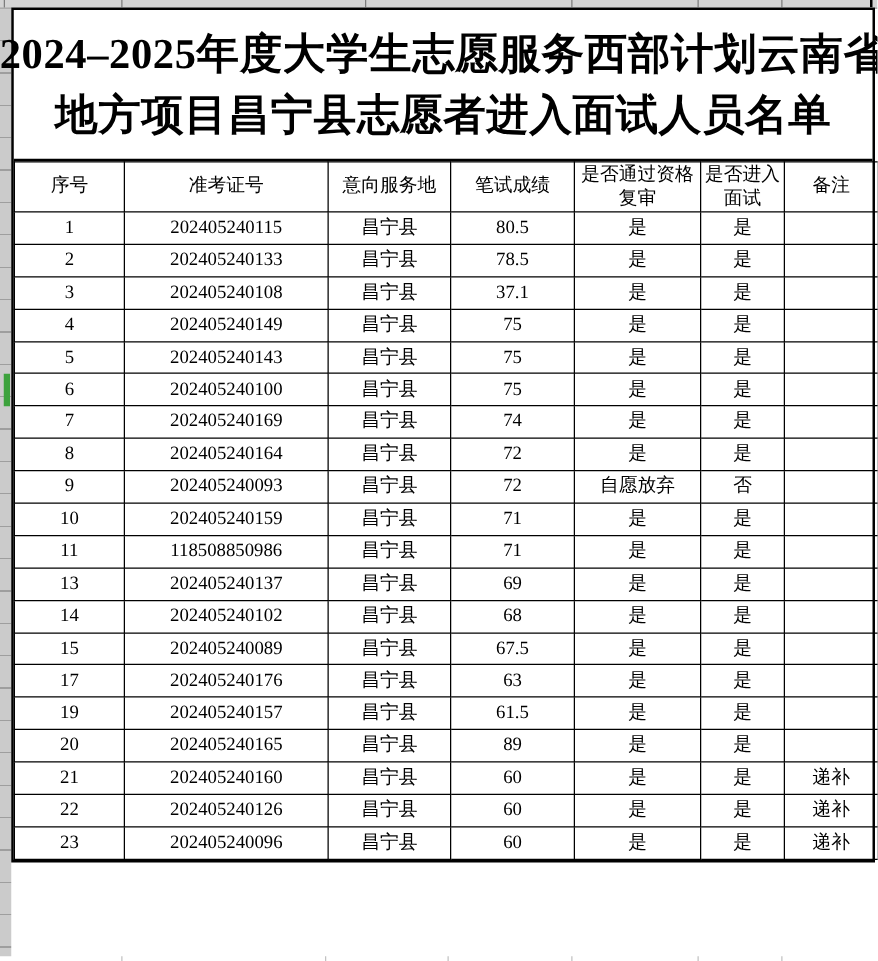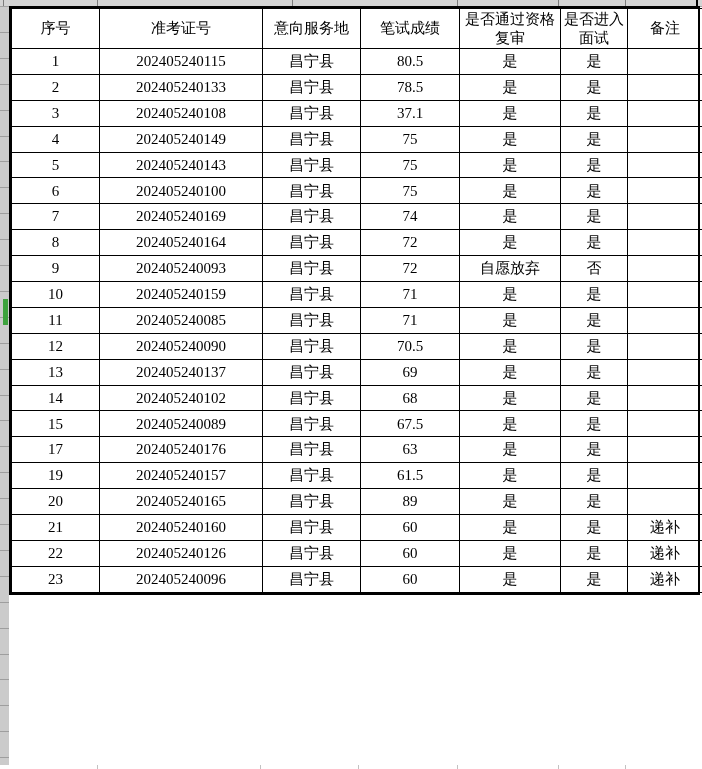--- a/index.html
+++ b/index.html
@@ -76,20 +76,24 @@
   <span class="tick" style="left:457px"></span>
   <span class="tick" style="left:558px"></span>
   <span class="tick" style="left:625px"></span>
   <span class="tick dark" style="left:696px"></span>
 </div>
 
 <div class="left-strip"></div>
 <div class="selected-row-indicator" style="top: 298.5px; background: rgb(61, 162, 61);"></div>
 
 <div class="sheet">
+  <div class="title-block">
+    <div class="title-line">2024–2025年度大学生志愿服务西部计划云南省</div>
+    <div class="title-line">地方项目昌宁县志愿者进入面试人员名单</div>
+  </div>
 
   <table class="roster">
     <colgroup>
       <col style="width:88px">
       <col style="width:163px">
       <col style="width:98px">
       <col style="width:99px">
       <col style="width:101px">
       <col style="width:67px">
       <col style="width:75px">
@@ -191,32 +195,23 @@
           <td>10</td>
           <td>202405240159</td>
           <td>昌宁县</td>
           <td>71</td>
           <td>是</td>
           <td>是</td>
           <td></td>
         </tr>
         <tr>
           <td>11</td>
-          <td>202405240085</td>
+          <td>118508850986</td>
           <td>昌宁县</td>
           <td>71</td>
-          <td>是</td>
-          <td>是</td>
-          <td></td>
-        </tr>
-        <tr>
-          <td>12</td>
-          <td>202405240090</td>
-          <td>昌宁县</td>
-          <td>70.5</td>
           <td>是</td>
           <td>是</td>
           <td></td>
         </tr>
         <tr>
           <td>13</td>
           <td>202405240137</td>
           <td>昌宁县</td>
           <td>69</td>
           <td>是</td>

